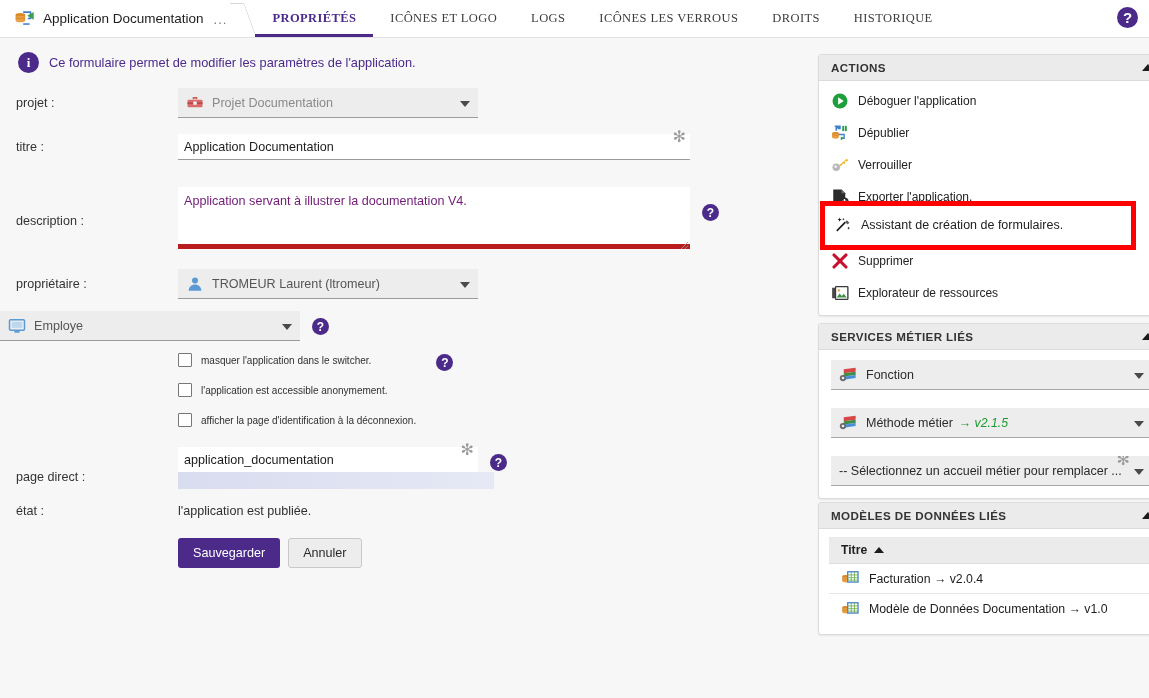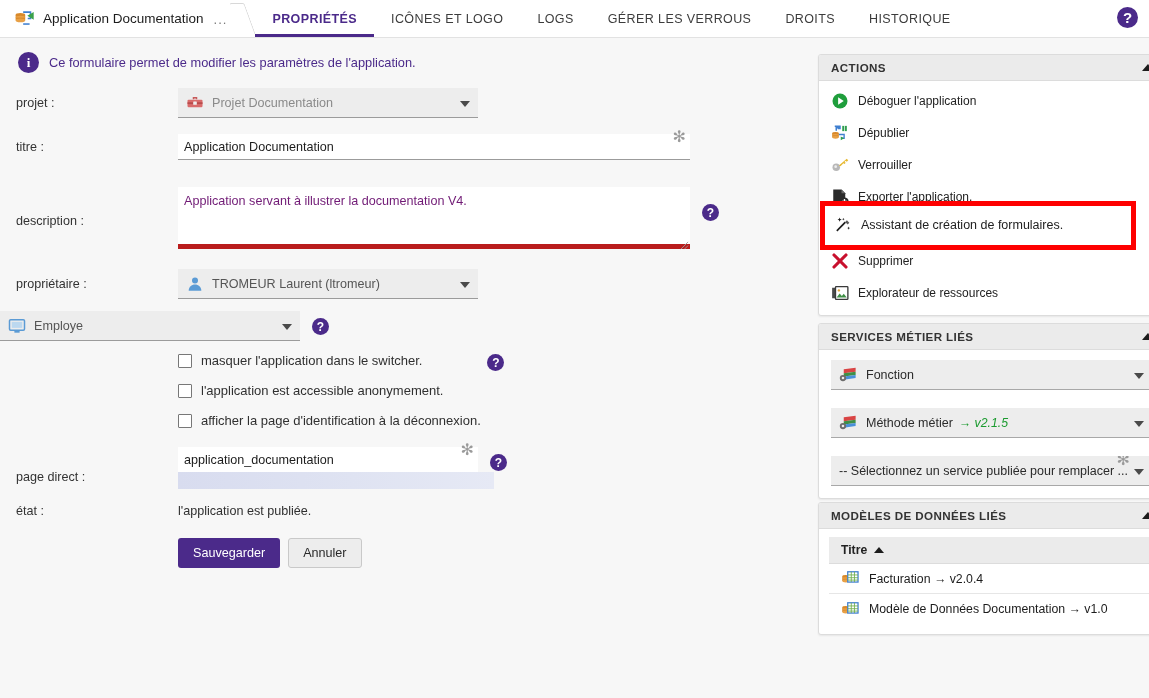--- a/index.html
+++ b/index.html
@@ -50,20 +50,21 @@
     border-radius: 2px;
   }
   .tabs { display: flex; align-items: stretch; }
   .tab {
     display: flex; align-items: center;
     padding: 0 17px;
     font-size: 12.5px; letter-spacing: .4px;
     color: #3c3c3c; font-weight: 500;
     cursor: pointer; white-space: nowrap;
     position: relative;
+    font-family: Liberation Serif, serif;
   }
   .tab.active { color: #4b2a8a; font-weight: 700; }
   .tab.active::after {
     content: ""; position: absolute; left: 0; right: 0; bottom: 0;
     height: 3px; background: #4b2a8a;
   }
   .help-top {
     position: absolute; right: 11px; top: 7px;
     width: 23px; height: 23px;
   }
@@ -147,21 +148,21 @@
   .req-star {
     position: absolute; font-size: 16px; color: #9a9a9a;
     font-family: "Liberation Sans", sans-serif;
     line-height: 1;
   }
   .cbrow { display: flex; align-items: center; gap: 9px; }
   .cbox {
     width: 14px; height: 14px; border: 1.5px solid #777;
     background: #fff; border-radius: 1px; flex: 0 0 auto; cursor: pointer;
   }
-  .cblabel { font-size: 13px; color: #303030; }
+  .cblabel { font-size: 10px; color: #303030; }
   .state-txt { font-size: 12.6px; color: #303030; }
 
   .btn {
     font-size: 12.6px; border-radius: 3px; cursor: pointer;
     padding: 7px 14px; font-family: "Liberation Sans", sans-serif;
     border: 1px solid transparent;
   }
   .btn-primary { background: #4b2a8a; color: #fff; }
   .btn-default { background: #ededed; color: #2a2a2a; border: 1px solid #c9c9c9; }
 
@@ -269,21 +270,21 @@
         <path d="M14.5 8.5 l7-4.2 v8.4 z" fill="#3aa14a"></path>
       </svg>
       <span class="crumb-title">Application Documentation</span>
       <span class="crumb-ellipsis">...</span>
     </div>
     <div class="crumb-sep"></div>
     <div class="tabs">
       <div class="tab active">PROPRIÉTÉS</div>
       <div class="tab">ICÔNES ET LOGO</div>
       <div class="tab">LOGS</div>
-      <div class="tab">GÉRER LES VERROUS</div>
+      <div class="tab">ICÔNES LES VERROUS</div>
       <div class="tab">DROITS</div>
       <div class="tab">HISTORIQUE</div>
     </div>
     <div class="help-top circ-icon" style="font-family:'Liberation Sans',sans-serif;font-size:15px;">?</div>
   </div>
 
   <div class="info-banner">
     <div class="circ-icon">i</div>
     <div class="txt">Ce formulaire permet de modifier les paramètres de l'application.</div>
   </div>
@@ -521,21 +522,21 @@
           <path d="M6 14.5 L21 12.5 v4 L6 18.5z" fill="#4a90d9"></path>
           <circle cx="5" cy="16.5" r="4" fill="#6c6c6c"></circle>
           <circle cx="5" cy="16.5" r="1.6" fill="#ededed"></circle>
         </svg>
         <span>Méthode métier</span>
         <span class="ver">→ v2.1.5</span>
         <span class="caret"></span>
       </div>
 
       <div class="svc-select" style="margin-bottom:0;">
-        <span>-- Sélectionnez un service publiée pour remplacer ...</span>
+        <span>-- Sélectionnez un accueil métier pour remplacer ...</span>
         <span class="req-star" style="right:22px;top:-4px;">✻</span>
         <span class="caret"></span>
       </div>
     </div>
   </div>
 
   <div class="panel" style="top:502px;">
     <div class="panel-head">
       <span>MODÈLES DE DONNÉES LIÉS</span>
       <span class="chev-up"></span>

